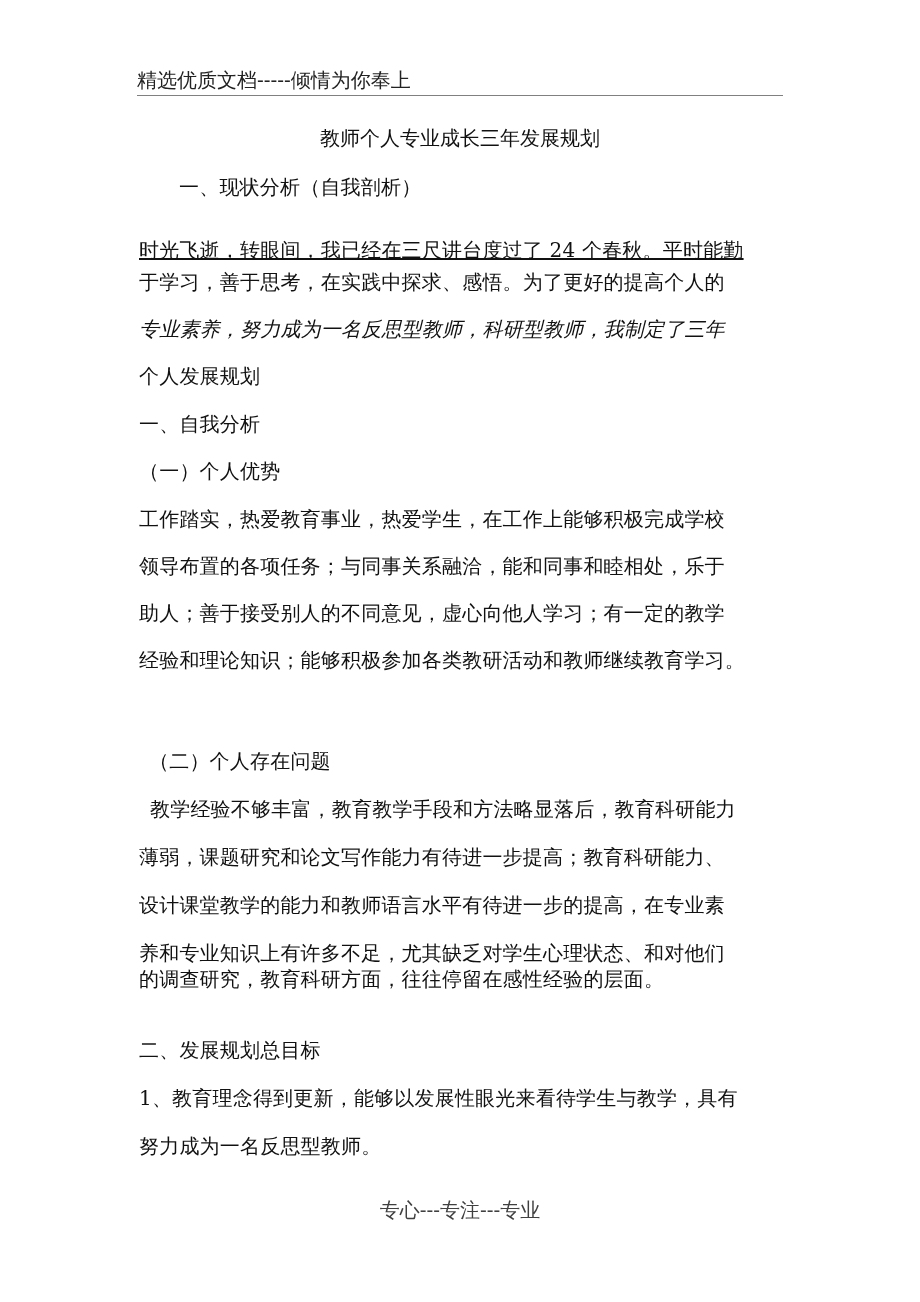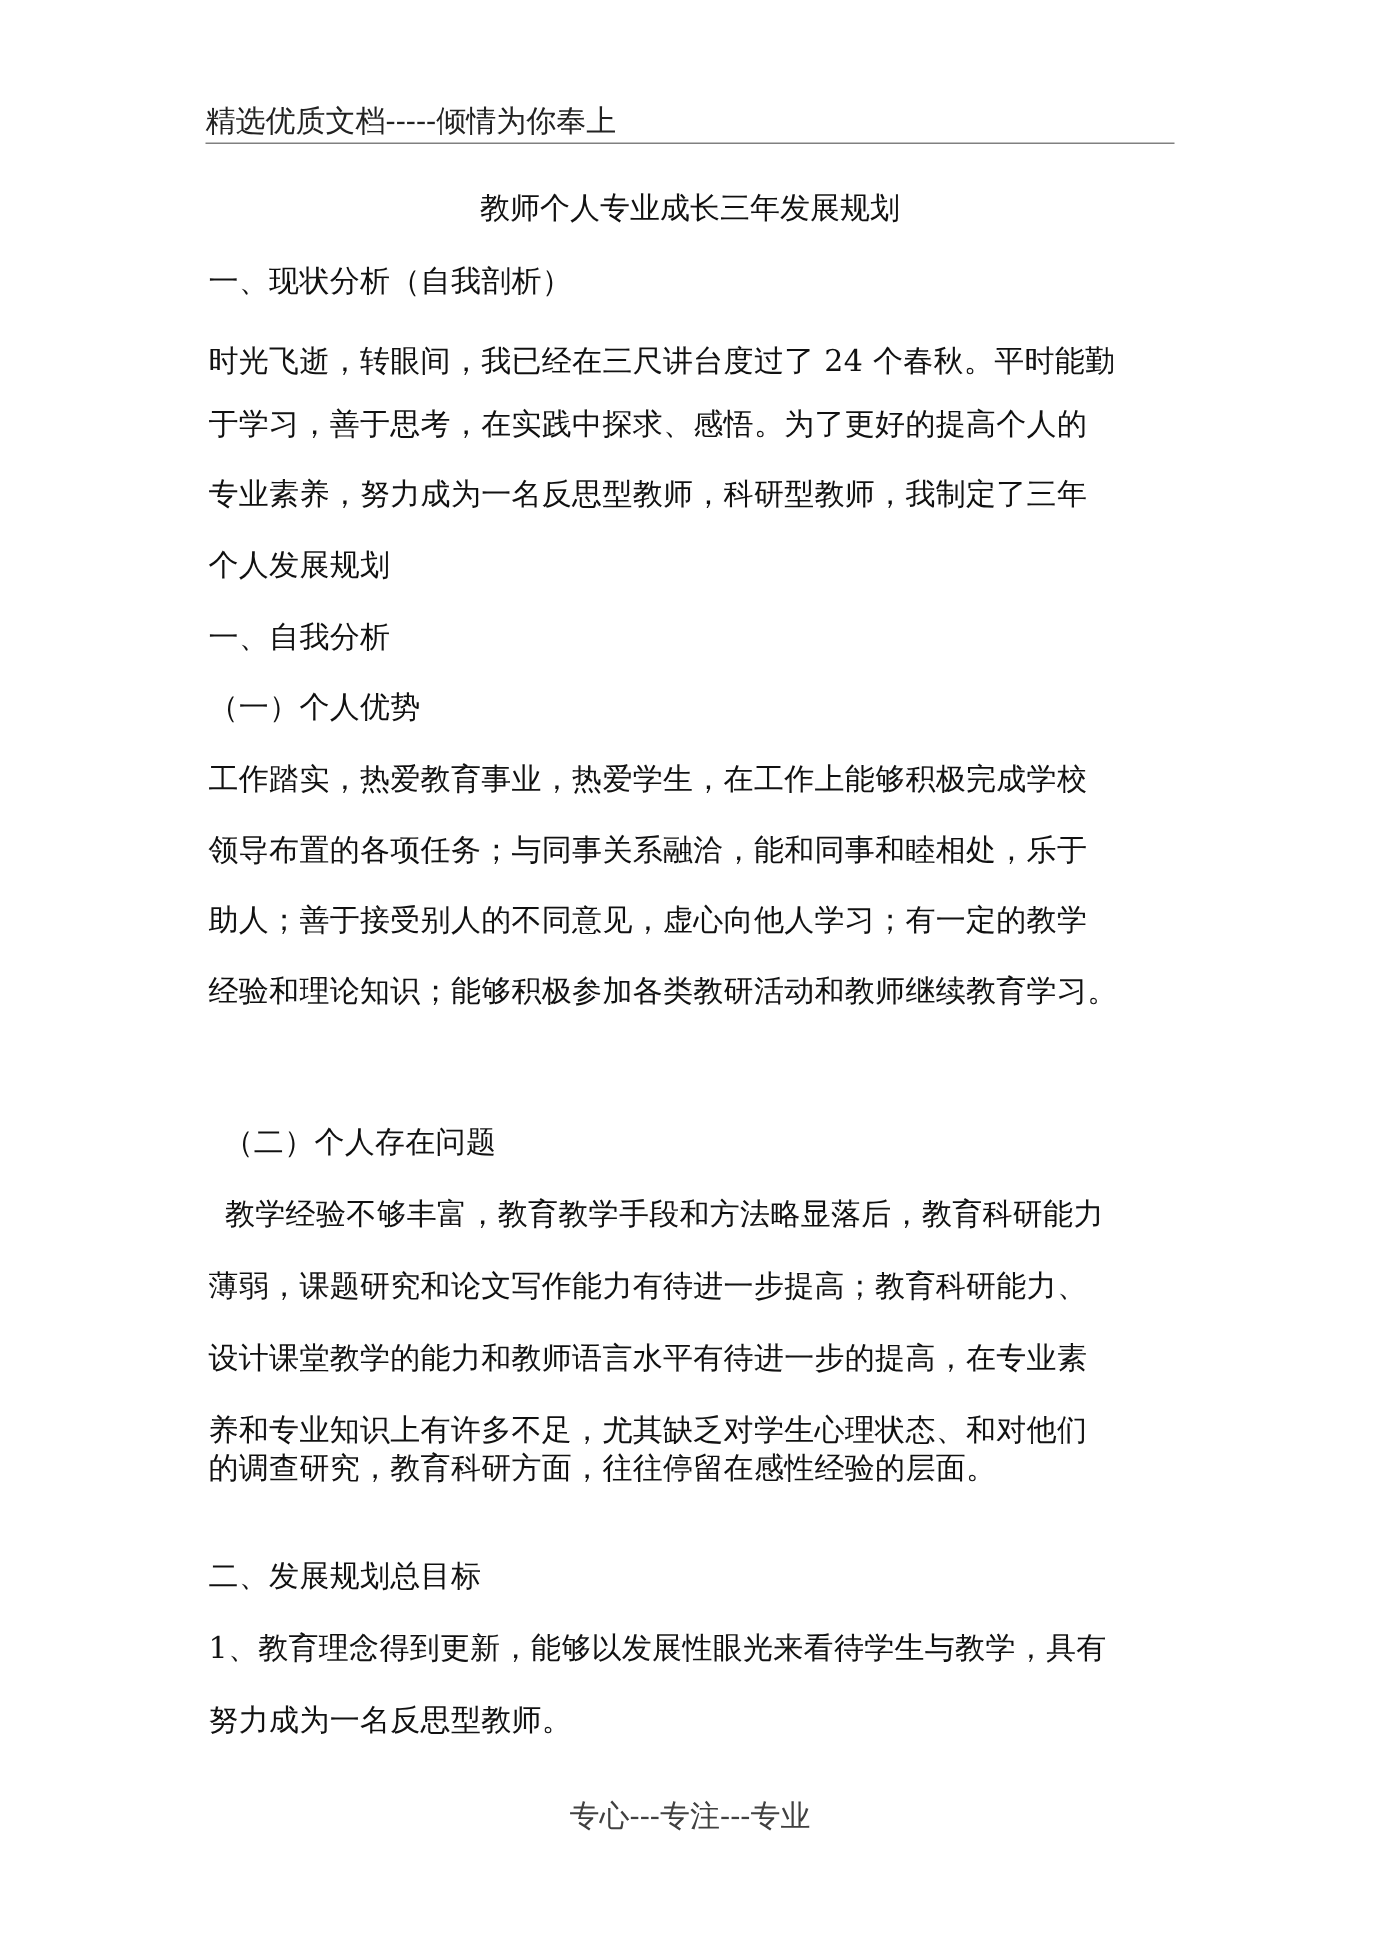--- a/index.html
+++ b/index.html
@@ -61,24 +61,24 @@
     }
   </style>
 </head>
 <body>
 
 <div class="page-header">精选优质文档-----倾情为你奉上</div>
 <div class="header-rule"></div>
 
 <div class="doc-title">教师个人专业成长三年发展规划</div>
 
-<div class="line" style="top:173px;">一、现状分析（自我剖析）</div>
-<div class="line" style="top:226px;">时光飞逝，转眼间，我已经在三尺讲台度过了 24 个春秋。平时能勤</div>
+<div class="line" style="top:173px;margin-left:40px;">一、现状分析（自我剖析）</div>
+<div class="line" style="top:236px;text-decoration:underline;">时光飞逝，转眼间，我已经在三尺讲台度过了 24 个春秋。平时能勤</div>
 <div class="line" style="top:268px;">于学习，善于思考，在实践中探求、感悟。为了更好的提高个人的</div>
-<div class="line" style="top:315px;">专业素养，努力成为一名反思型教师，科研型教师，我制定了三年</div>
+<div class="line" style="top:315px;font-style:italic;">专业素养，努力成为一名反思型教师，科研型教师，我制定了三年</div>
 <div class="line" style="top:362px;">个人发展规划</div>
 
 <div class="line" style="top:410px;">一、自我分析</div>
 <div class="line" style="top:457px;">（一）个人优势</div>
 <div class="line" style="top:505px;">工作踏实，热爱教育事业，热爱学生，在工作上能够积极完成学校</div>
 <div class="line" style="top:552px;">领导布置的各项任务；与同事关系融洽，能和同事和睦相处，乐于</div>
 <div class="line" style="top:599px;">助人；善于接受别人的不同意见，虚心向他人学习；有一定的教学</div>
 <div class="line" style="top:646px;">经验和理论知识；能够积极参加各类教研活动和教师继续教育学习。</div>
 
 <div class="line" style="top:747px; left:149px;">（二）个人存在问题</div>

